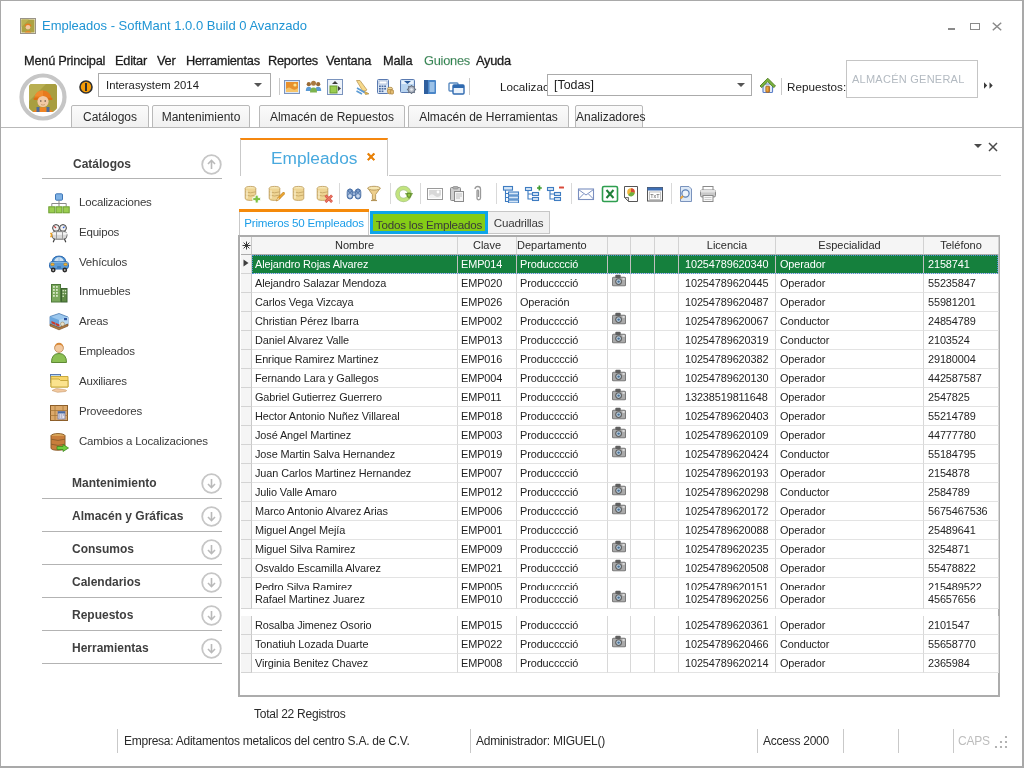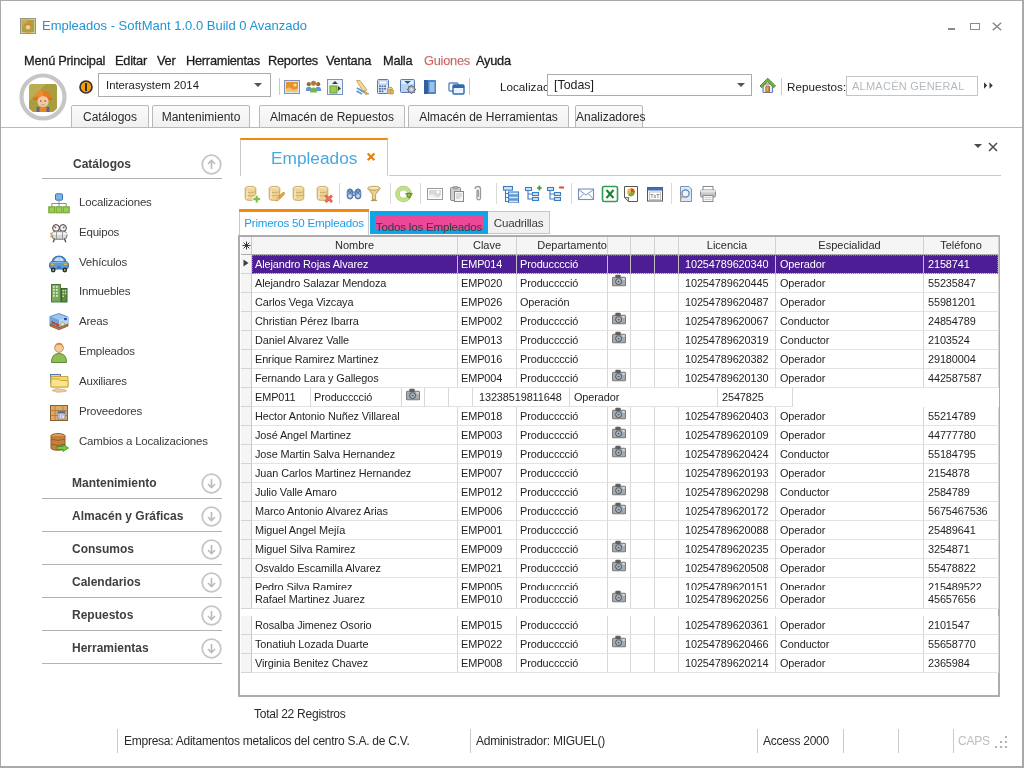--- a/index.html
+++ b/index.html
@@ -30,21 +30,21 @@
 .stab{position:absolute;font-size:11.6px;letter-spacing:-0.2px;white-space:nowrap;text-align:center}
 
 .ghead{position:absolute;left:241px;top:237px;width:758px;height:18px;display:flex;background:#f5f5f5;font-size:11px;color:#2a2a2a}
 .ghead>div{border-right:1px solid #d2d2d2;border-bottom:1px solid #ababab;text-align:center;line-height:16px;overflow:hidden;white-space:nowrap}
 .grow{position:absolute;left:241px;width:758px;height:19px;display:flex;font-size:10.9px;letter-spacing:-0.1px;color:#1f1f1f;background:#fff}
 .grow>div{border-right:1px solid #d8d8d8;border-bottom:1px solid #e3e3e3;line-height:18px;white-space:nowrap;overflow:hidden}
 .grow .c0{background:#f5f5f5;border-right:1px solid #c9c9c9;border-bottom:1px solid #d4d4d4;text-align:center;line-height:16px}
 .c0{width:11px}.c1{width:206px;padding-left:3px}.c2{width:59px;padding-left:3px}.c3{width:91px;padding-left:3px}
 .c4{width:23px;text-align:center}.c5{width:24px}.c6{width:24px}.c7{width:97px;padding-left:6px}
 .c8{width:148px;padding-left:4px}.c9{width:75px;padding-left:4px}
-.grow.sel>div{background:#4c1d95;color:#fff;border-right:1px solid #c0c0c0;border-bottom:1px solid #d4d4d4}
+.grow.sel>div{background:#15803d;color:#fff;border-right:1px solid #c0c0c0;border-bottom:1px solid #d4d4d4}
 .grow.sel .c0{background:#f5f5f5;border-right:1px solid #c9c9c9;border-bottom:1px solid #d4d4d4}
 .selbox{position:absolute;left:252px;top:255px;width:746px;height:19px;border:1px dotted #4a90d9;pointer-events:none}
 
 .sbt{position:absolute;font-size:12px;letter-spacing:-0.25px;color:#2a2a2a;white-space:nowrap}
 .sbsep{position:absolute;width:1px;top:729px;height:24px;background:#c9c9c9}
 .icon{position:absolute}
 </style></head>
 <body>
 <div id="win">
 
@@ -68,21 +68,21 @@
       <path d="M0.8 0.8 L9.2 8.2 M9.2 0.8 L0.8 8.2" stroke="#8a8a8a" stroke-width="1.5"></path>
     </svg>
 
 <div class="mnu" style="left:24px">Menú Principal</div>
 <div class="mnu" style="left:115px">Editar</div>
 <div class="mnu" style="left:157px">Ver</div>
 <div class="mnu" style="left:186px">Herramientas</div>
 <div class="mnu" style="left:268px">Reportes</div>
 <div class="mnu" style="left:326px">Ventana</div>
 <div class="mnu" style="left:383px">Malla</div>
-<div class="mnu" style="left:424px;color:#ef4444;-webkit-text-stroke:0.25px #b0b0b0">Guiones</div>
+<div class="mnu" style="left:424px;color:#15803d;-webkit-text-stroke:0.25px #b0b0b0">Guiones</div>
 <div class="mnu" style="left:476px">Ayuda</div>
 
 <svg class="icon" style="left:19px;top:73px;z-index:3" width="48" height="48" viewBox="0 0 48 48">
 <circle cx="24" cy="24" r="23" fill="#fff"></circle>
 <g>
         <rect x="10" y="11" width="28" height="28" fill="#a89e40"></rect>
         <path d="M10 11 L27 11 L10 28 Z" fill="#b9af52"></path>
 <path d="M15.5 26 a8.5 8.5 0 0 1 17 0 Z" fill="#e87a1e"></path>
         <path d="M15.5 23.5 a8.5 8.5 0 0 1 8.5 -6 l0 6 Z" fill="#f08a2e"></path>
         <rect x="14.5" y="24.8" width="19" height="2.2" rx="1" fill="#db6f14"></rect>
@@ -179,21 +179,21 @@
     </div>
 <svg class="icon" style="left:759px;top:77px" width="17" height="17" viewBox="0 0 17 17">
       <rect x="4" y="7" width="9.5" height="8.5" rx="1" fill="#eef2fa" stroke="#5b7fc8" stroke-width="1.2"></rect>
       <rect x="5.4" y="8.2" width="6.7" height="6.2" fill="#dfe8f6"></rect>
       <path d="M8.75 1.2 L1 9 L2.8 10.6 L8.75 4.6 L14.7 10.6 L16.5 9 Z" fill="#7ab33e" stroke="#4e7a22" stroke-width="0.9"></path>
       <rect x="6.9" y="9.2" width="3.6" height="6" rx="0.5" fill="#d8872e" stroke="#9a5f1e" stroke-width="0.8"></rect>
       <rect x="7.6" y="9.9" width="1.1" height="4.5" fill="#f2b63c"></rect>
     </svg>
 <div class="tsep" style="left:781px;top:78px;height:17px"></div>
 <div class="lbl" style="left:787px;top:80px">Repuestos:</div>
-<div class="combo" style="left:846px;top:76px;width:132px;height:20px;border-color:#c5c5c5">
+<div class="combo" style="left:846px;top:60px;width:132px;height:38px;border-color:#c5c5c5">
       <span class="tx" style="color:#b3bac1;font-size:11px;letter-spacing:0.25px;left:5px">ALMACÉN GENERAL</span>
     </div>
 <svg class="icon" style="left:983px;top:81px" width="12" height="9" viewBox="0 0 12 9">
       <path d="M1 1.2 L4.2 4.5 L1 7.8 Z M6.5 1.2 L9.7 4.5 L6.5 7.8 Z" fill="#3a3a3a"></path>
     </svg>
 
 <div class="abs" style="left:1px;top:127px;width:1021px;height:1px;background:#b9b9b9;z-index:1"></div>
 <div class="ttab" style="left:71px;width:78px">Catálogos</div>
 <div class="ttab" style="left:152px;width:98px">Mantenimiento</div>
 <div class="ttab" style="left:259px;width:146px">Almacén de Repuestos</div>
@@ -480,32 +480,32 @@
     </svg>
 <svg class="icon" style="left:699px;top:185px" width="18" height="18" viewBox="0 0 18 18">
       <rect x="4" y="1.5" width="10" height="4" fill="#fff" stroke="#8a8a8a"></rect>
       <rect x="1.5" y="5" width="15" height="7" rx="1.5" fill="#c9c9c9" stroke="#8a8a8a"></rect>
       <rect x="1.5" y="5" width="15" height="2.5" rx="1" fill="#e4e4e4"></rect>
       <rect x="4" y="10.5" width="10" height="6" fill="#f8f8f8" stroke="#8a8a8a"></rect>
       <path d="M5.5 12.5 L12.5 12.5 M5.5 14.5 L12.5 14.5" stroke="#c0c0c0" stroke-width="0.8"></path>
     </svg>
 <div class="abs" style="left:239px;top:209px;width:130px;height:2.5px;background:#f58a0a"></div>
 <div class="stab" style="left:239px;top:211.5px;width:130px;height:23px;background:#fff;border-left:1px solid #c9c9c9;border-right:1px solid #c9c9c9;color:#1b9de8;line-height:21px">Primeros 50 Empleados</div>
-<div class="stab" style="left:370px;top:210.5px;width:118px;height:23.5px;background:#ec4899;border:5px solid #0ea5e9;color:#3a3a3a;line-height:22px">Todos los Empleados</div>
+<div class="stab" style="left:370px;top:210.5px;width:118px;height:23.5px;background:#84cc16;border:3px solid #0ea5e9;color:#3a3a3a;line-height:22px">Todos los Empleados</div>
 <div class="stab" style="left:488px;top:210.5px;width:62px;height:23.5px;background:#f1f1f1;border:1px solid #c6c6c6;border-left:none;color:#3a3a3a;line-height:22px">Cuadrillas</div>
 <div class="abs" style="left:238px;top:235px;width:762px;height:462px;border:2px solid #acacac;background:#fff"></div>
 <div class="ghead">
       <div class="c0" style="border-right-color:#c9c9c9"><svg width="9" height="9" viewBox="0 0 9 9" style="margin-top:4px">
           <g stroke="#3a3a3a" stroke-width="1">
             <path d="M4.5 0.5 L4.5 8.5 M0.5 4.5 L8.5 4.5 M1.6 1.6 L7.4 7.4 M7.4 1.6 L1.6 7.4"></path>
           </g>
         </svg></div>
       <div class="c1" style="padding-left:0;text-align:center">Nombre</div>
       <div class="c2" style="padding-left:0;text-align:center">Clave</div>
-      <div class="c3" style="padding-left:0;text-align:right">Departamento</div>
+      <div class="c3" style="padding-left:0;text-align:left">Departamento</div>
       <div class="c4" style="padding-left:0;text-align:center"></div>
       <div class="c5" style="padding-left:0;text-align:center"></div>
       <div class="c6" style="padding-left:0;text-align:center"></div>
       <div class="c7" style="padding-left:0;text-align:center">Licencia</div>
       <div class="c8" style="padding-left:0;text-align:center">Especialidad</div>
       <div class="c9" style="padding-left:0;text-align:center">Teléfono</div>
     </div>
     <div class="grow sel" style="top:255px">
       <div class="c0"><svg width="6" height="8" viewBox="0 0 6 8">
           <path d="M0.5 0.5 L5.5 4 L0.5 7.5 Z" fill="#3f3f3f"></path>
@@ -619,20 +619,21 @@
           <circle cx="7.6" cy="7.6" r="1.2" fill="#4a6f94"></circle>
         </svg></div>
       <div class="c5"></div>
       <div class="c6"></div>
       <div class="c7">10254789620130</div>
       <div class="c8">Operador</div>
       <div class="c9">442587587</div>
     </div>
 <div class="grow" style="top:388px">
       <div class="c0"></div>
+      <div class="c1">Gabriel Gutierrez Guerrero</div>
       <div class="c2">EMP011</div>
       <div class="c3">Producccció</div>
       <div class="c4"><svg width="16" height="13" viewBox="0 0 16 13">
           <rect x="1" y="2.8" width="14" height="9.4" rx="1.5" fill="#6f6f6f"></rect>
           <rect x="1.8" y="3.6" width="12.4" height="7.8" rx="1" fill="#aaaaaa"></rect>
           <rect x="4.3" y="0.8" width="5.4" height="3.2" rx="1" fill="#5f5f5f"></rect>
           <rect x="11.5" y="4.2" width="2.2" height="1.5" fill="#e8e8e8"></rect>
           <circle cx="7.6" cy="7.6" r="3.4" fill="#5f5f5f"></circle>
           <circle cx="7.6" cy="7.6" r="2.3" fill="#b9cede"></circle>
           <circle cx="7.6" cy="7.6" r="1.2" fill="#4a6f94"></circle>

